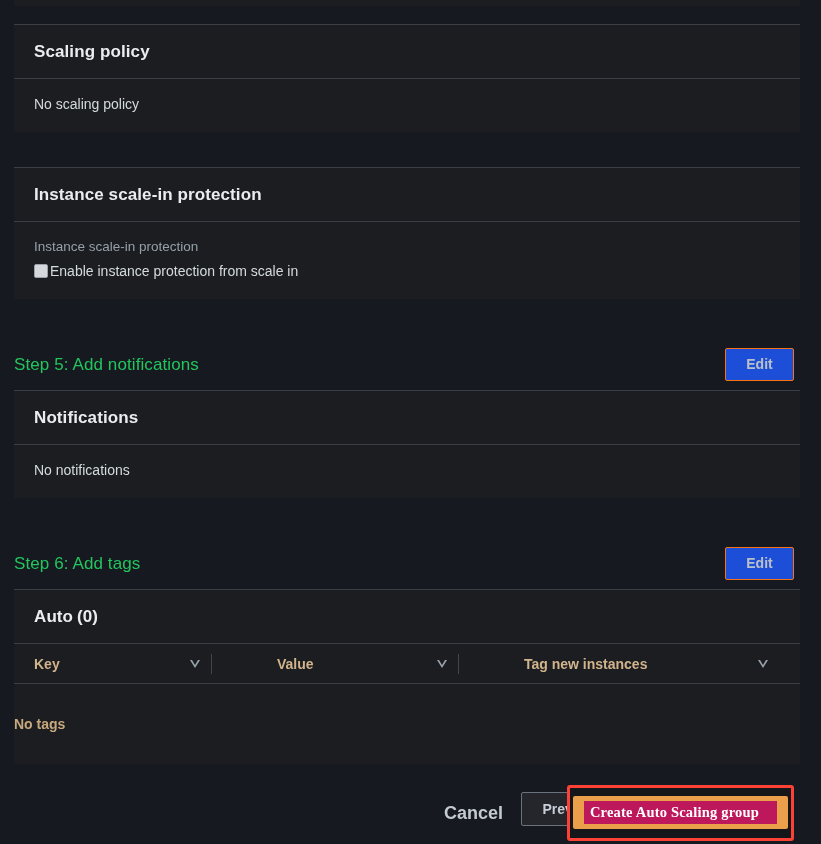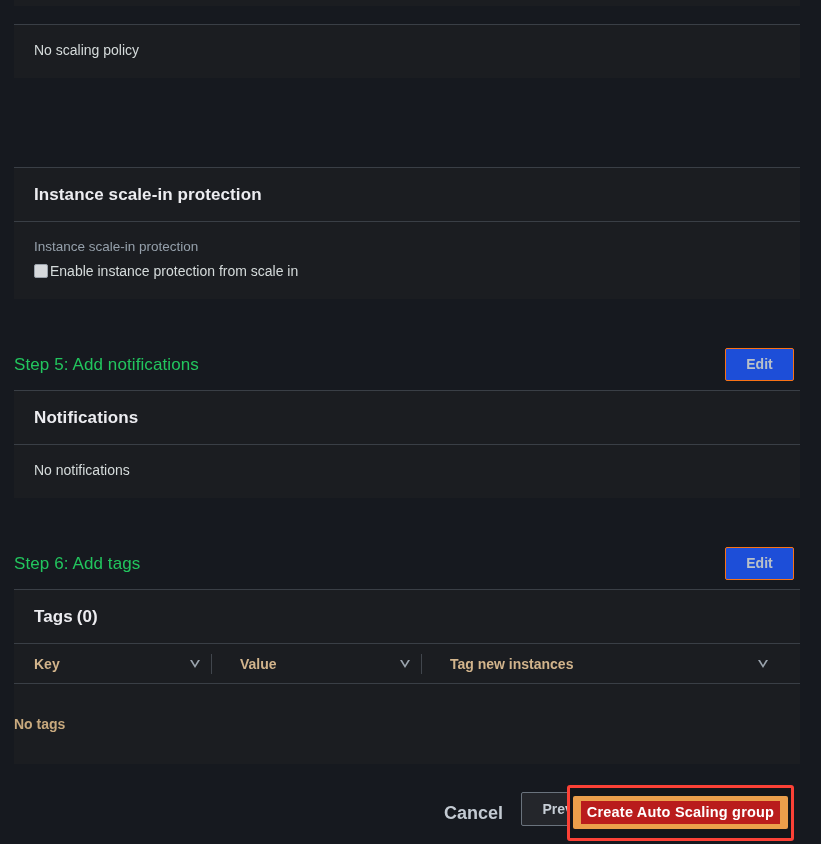--- a/index.html
+++ b/index.html
@@ -128,20 +128,21 @@
     color: #d5dbdb;
   }
 
   
   .tbl-head {
     display: flex;
     align-items: center;
     height: 40px;
     border-bottom: 1px solid #3a3f46;
     padding: 0 20px;
+    gap: 37px;
   }
 
   .th {
     display: flex;
     align-items: center;
     justify-content: space-between;
     height: 40px;
     font-size: 14px;
     font-weight: bold;
     color: #c8a97e;
@@ -251,37 +252,41 @@
     height: 33px;
     background: #eb9f4b;
     border-radius: 2px;
     display: flex;
     align-items: center;
     justify-content: center;
     cursor: pointer;
   }
 
   .btn-create .sel {
-    background: #b91c1c;
+    background: #be185d;
     color: #ffffff;
     font-size: 14.5px;
     font-weight: bold;
-    padding: 2px 6px 3px 6px;
+    padding: 2px 18px 3px 6px;
     letter-spacing: .2px;
     line-height: 18px;
+    font-family: Liberation Serif, serif;
   }
 </style>
 </head>
 <body>
 
 <div class="page">
 
   <div class="partial-card"></div>
 
   <div class="card" style="top:24px;">
+    <div class="card-header">
+      <span class="card-title">Scaling policy</span>
+    </div>
     <div class="card-body">
       <div class="muted-line">No scaling policy</div>
     </div>
   </div>
 
   <div class="card" style="top:167px;">
     <div class="card-header">
       <span class="card-title">Instance scale-in protection</span>
     </div>
     <div class="card-body">
@@ -307,21 +312,21 @@
     </div>
   </div>
 
   <div class="step-row" style="top:547px;">
     <div class="step-title">Step 6: Add tags</div>
     <div class="edit-btn">Edit</div>
   </div>
 
   <div class="card" style="top:589px;">
     <div class="card-header">
-      <span class="card-title">Tags</span>
+      <span class="card-title">Auto</span>
       <span class="card-title count">(0)</span>
     </div>
 
     <div class="tbl-head">
       <div class="th col-key">
         <span class="lbl">Key</span>
         <span class="sort-icon"></span>
         <span class="th-div"></span>
       </div>
       <div class="th col-val">

